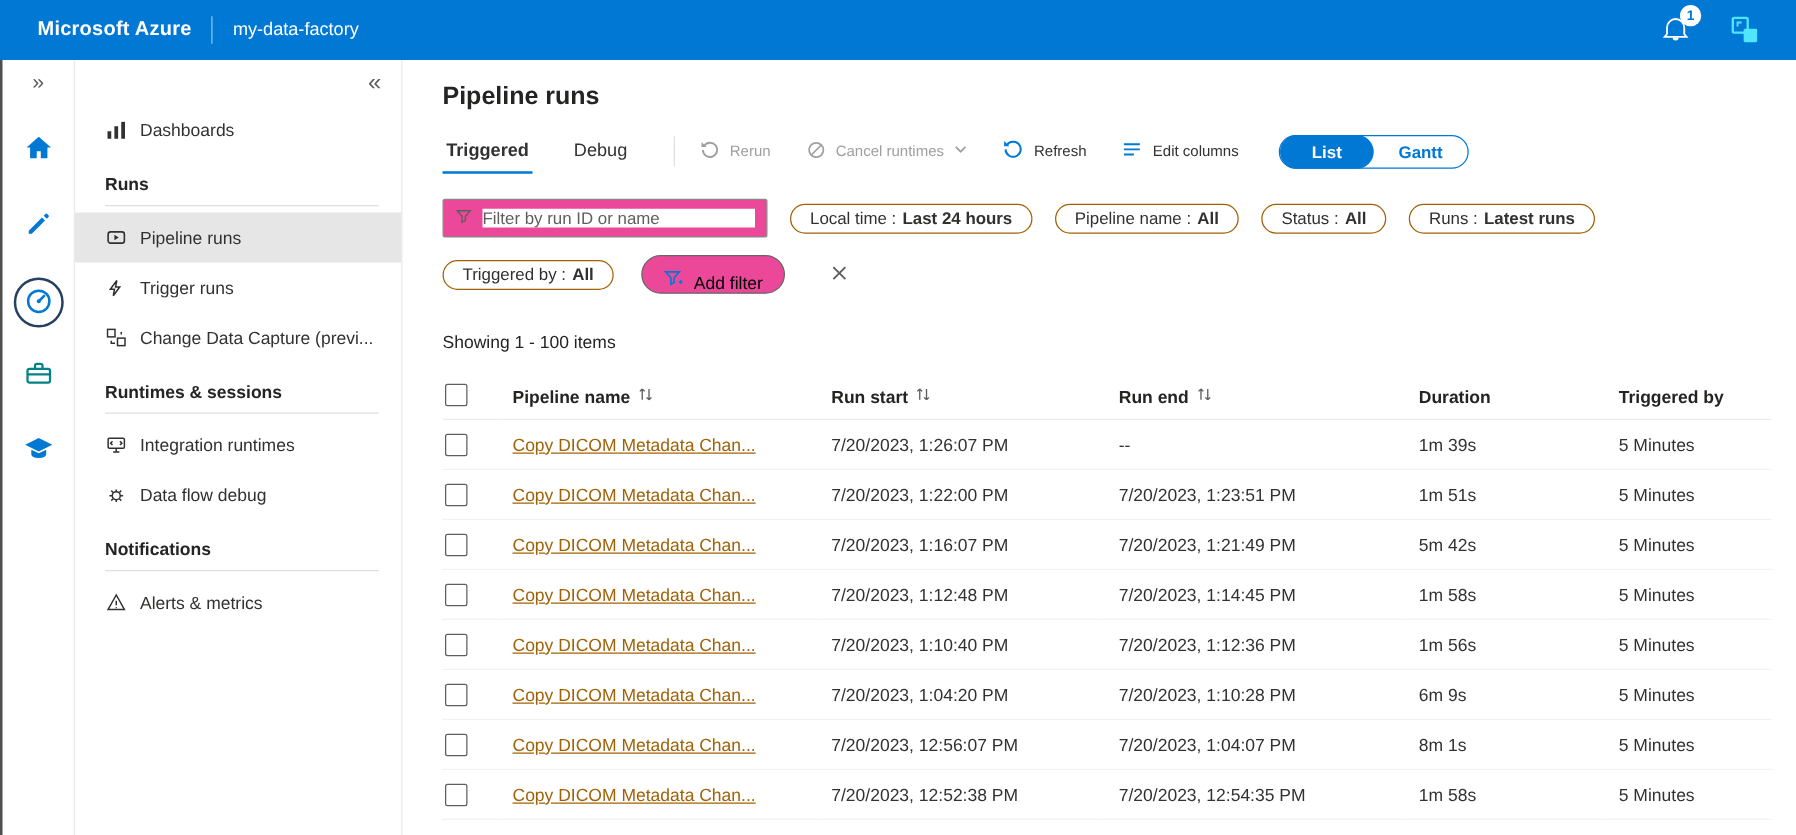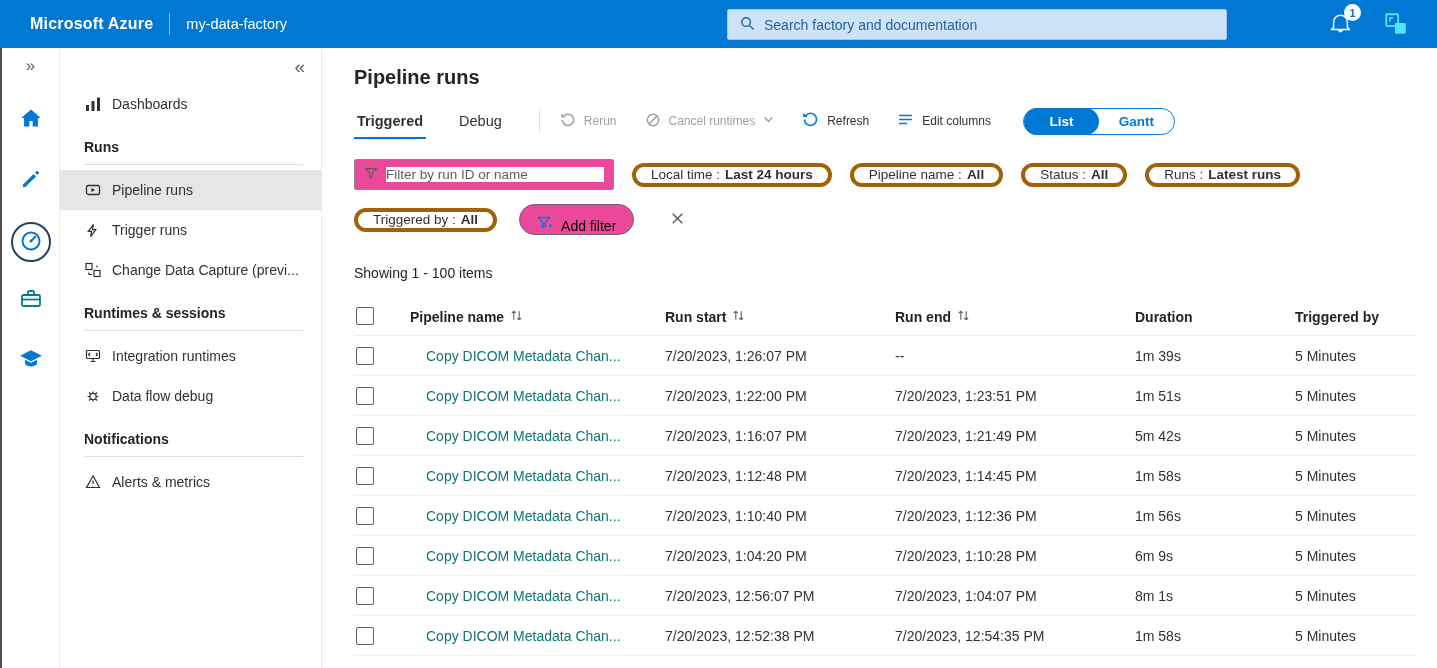--- a/index.html
+++ b/index.html
@@ -51,57 +51,50 @@
   .tb-btn { display:flex; align-items:center; gap:8px; margin-right:28px; font-size:12px; background:none; border:none; cursor:pointer; color:#323130; }
   .tb-btn.disabled { color:#a19f9d; cursor:default; }
   .view-toggle { display:flex; align-items:center; border:1px solid #0078d4; border-radius:14px; height:27px; margin-left:4px; background:#fff; }
   .vt-seg { width:75px; height:27px; border:none; border-radius:13.5px; background:transparent; color:#0078d4; font-weight:bold; font-size:13.5px; cursor:pointer; }
   .vt-seg.active { background:#0078d4; color:#fff; }
 
   .filter-row { display:flex; align-items:center; gap:18px; margin-bottom:14px; }
   .filter-input { width:260px; height:31px; border:1px solid #8a8886; border-radius:2px; display:flex; align-items:center; gap:8px; padding:0 9px; background:#ec4899; }
   .filter-input input { flex:1; border:none; outline:none; font-size:13.5px; font-family:inherit; color:#323130; }
   .filter-input input::placeholder { color:#605e5c; opacity:1; }
-  .pill { display:flex; align-items:center; gap:5px; border:4px solid #a16207; border-radius:15.5px; height:24px; padding:0 15px; font-size:13.5px; background:#fff; cursor:pointer; white-space:nowrap; }
+  .pill { display:flex; align-items:center; gap:5px; border:1px solid #a16207; border-radius:15.5px; height:24px; padding:0 15px; font-size:13.5px; background:#fff; cursor:pointer; white-space:nowrap; }
   .pill-value { font-weight:bold; }
   .add-filter { display:flex; align-items:flex-end; gap:8px; border:1px solid #666; border-radius:15.5px; height:31px; padding:0 17px; font-size:14px; background:#ec4899; cursor:pointer; margin-left:4px; }
   .clear-btn { background:none; border:none; cursor:pointer; margin-left:18px; display:flex; align-items:center; }
 
   .showing { margin:30px 0 16px; font-size:14px; color:#252423; }
 
   table { width:100%; border-collapse:collapse; table-layout:fixed; }
   th { text-align:left; font-weight:bold; font-size:14px; color:#252423; padding:10px 12px; border-bottom:1px solid #ececec; white-space:nowrap; }
   td { padding:10px 12px; font-size:14px; border-bottom:1px solid #f1f1f1; white-space:nowrap; overflow:hidden; text-overflow:ellipsis; height:40px; }
   .col-cb { width:44px; padding-left:2px; padding-right:4px; }
   .col-name { width:255px; }
   .col-start { width:230px; }
   .col-end { width:240px; }
   .col-duration { width:160px; }
   .checkbox { width:18px; height:18px; border:1px solid #605e5c; border-radius:2px; display:inline-block; background:#fff; cursor:pointer; vertical-align:middle; }
-  .run-link { color:#0f766e; cursor:pointer;margin-left:16px; }
+  .run-link { color:#a16207; text-decoration:underline; cursor:pointer; }
   .sort-icon { margin-left:6px; vertical-align:-1px; }
   .th-label { vertical-align:middle; }
 </style>
 </head>
 <body>
 
 <div class="app">
 
   <header class="topbar">
     <span class="brand">Microsoft Azure</span>
     <span class="topbar-divider"></span>
     <span class="factory">my-data-factory</span>
 
-    <div class="topbar-search">
-      <span><svg width="15" height="15" viewBox="0 0 16 16">
-            <circle cx="6.5" cy="6.5" r="4.6" fill="none" stroke="#2b6399" stroke-width="1.5"></circle>
-            <line x1="10" y1="10" x2="14.5" y2="14.5" stroke="#2b6399" stroke-width="1.5"></line>
-          </svg></span>
-      <input placeholder="Search factory and documentation" style="">
-    </div>
 
     <div class="topbar-right">
       <div class="bell-wrap">
         <span><svg width="23" height="23" viewBox="0 0 20 20">
               <path d="M10 17.8a2.1 2.1 0 0 0 2.1-2.1H7.9A2.1 2.1 0 0 0 10 17.8z" fill="#fff"></path>
               <path d="M16 13.2V8.8a6 6 0 1 0-12 0v4.4l-1.6 2h15.2z" fill="none" stroke="#fff" stroke-width="1.3"></path>
             </svg></span>
         <span class="bell-badge">1</span>
       </div>
       <div class="switch-wrap">

